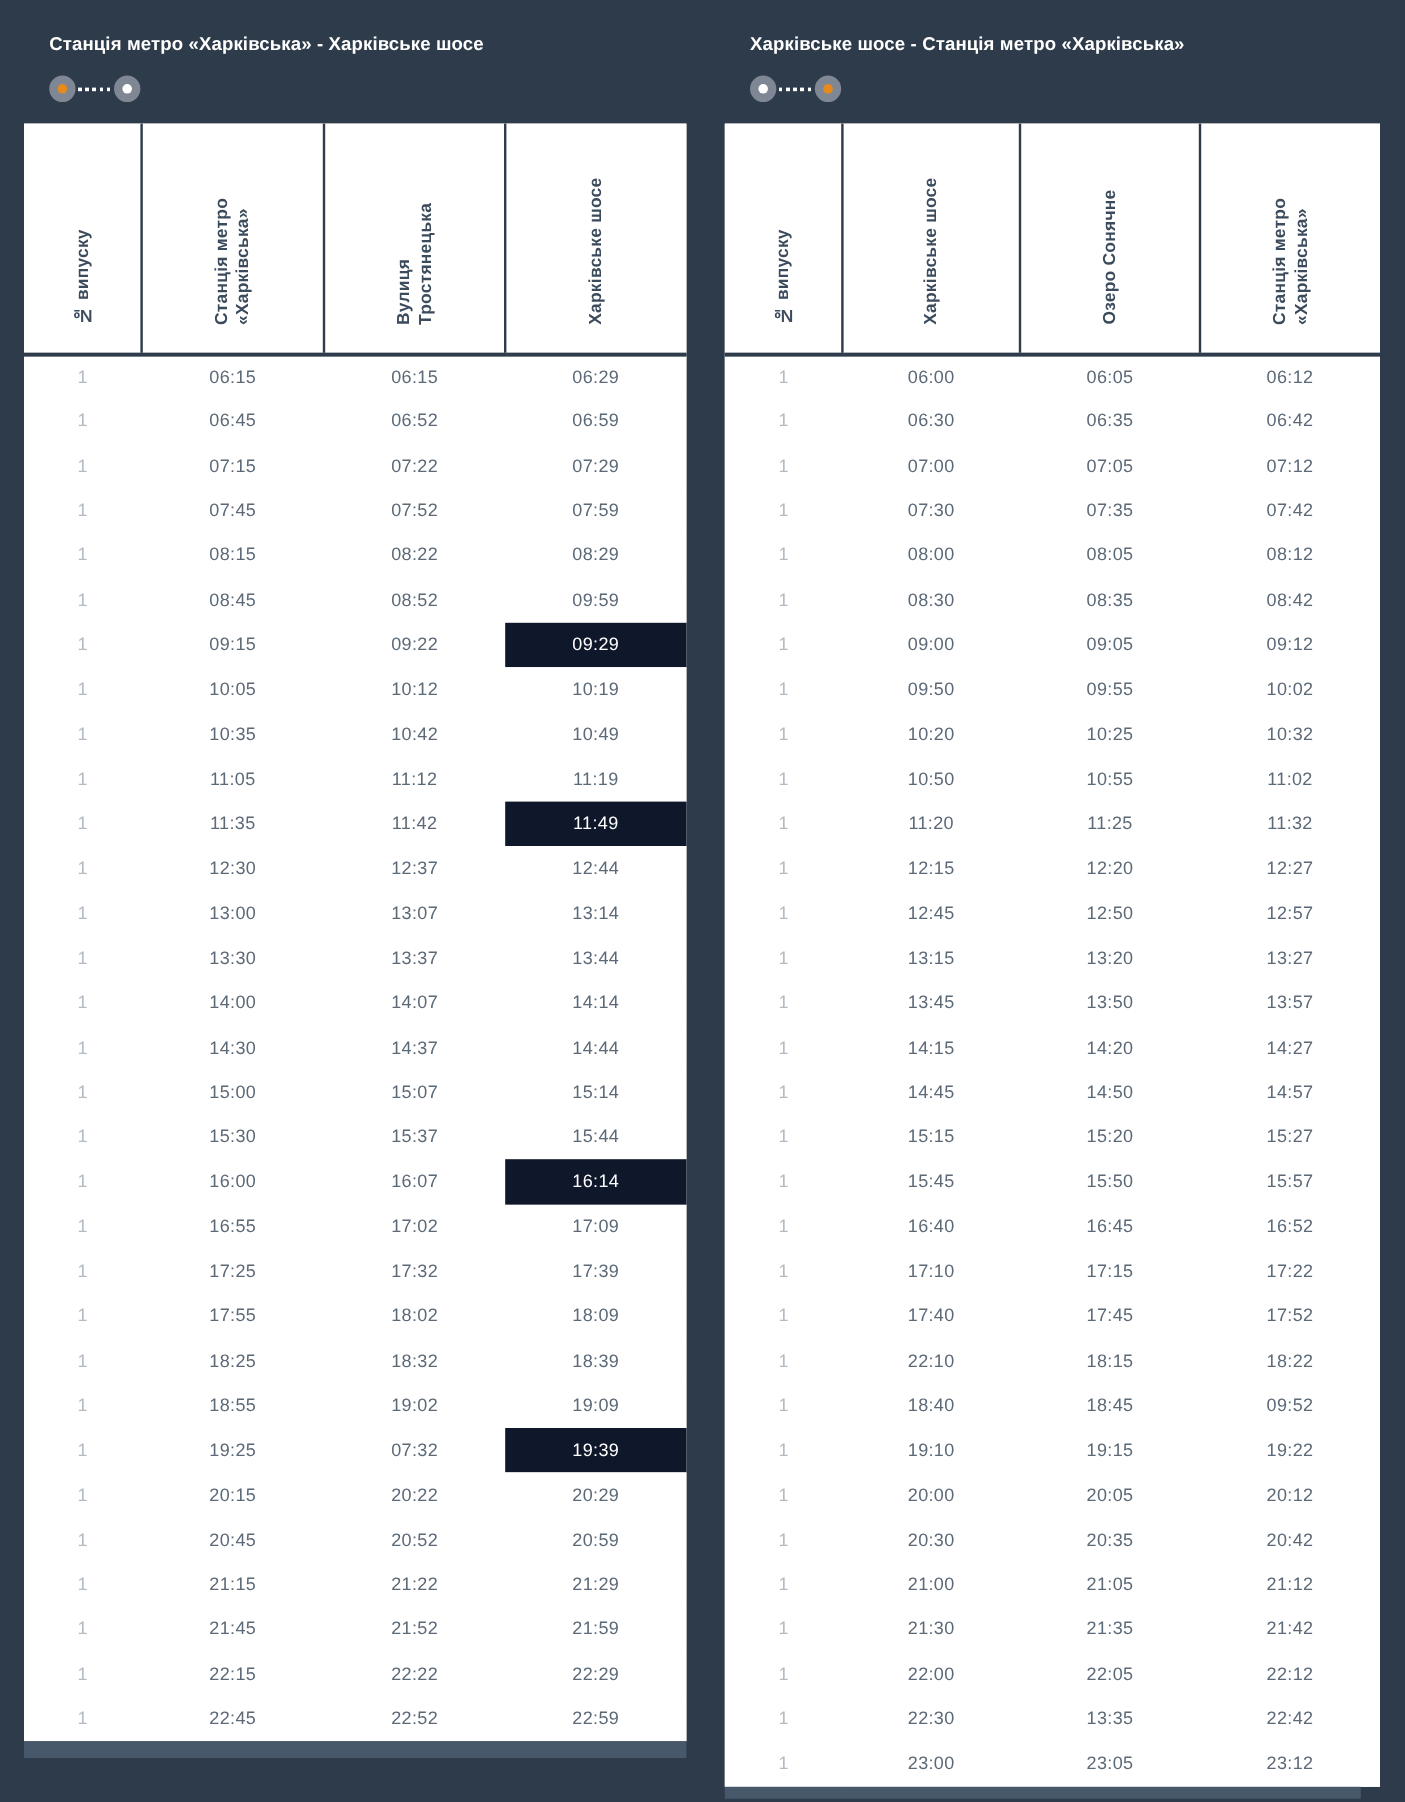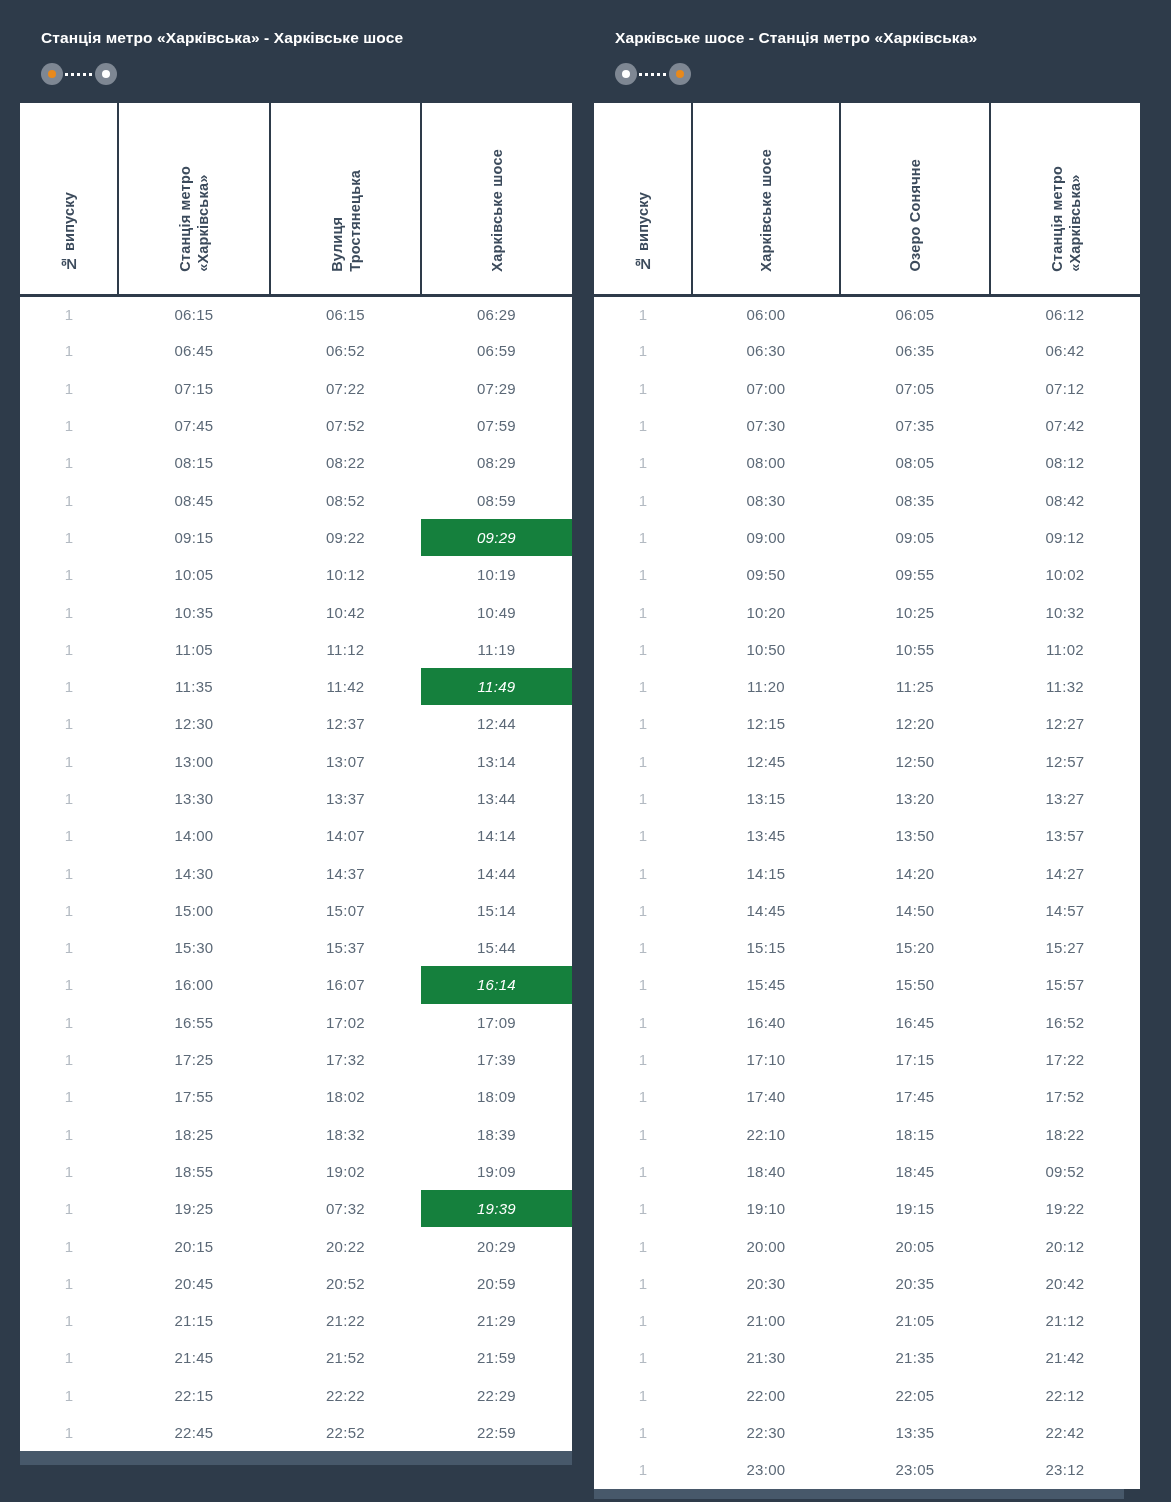--- a/index.html
+++ b/index.html
@@ -9,21 +9,21 @@
     background: #2e3b4a;
     font-family: "Liberation Sans", sans-serif;
   }
 
   .page {
     position: relative;
     width: 1171px;
     min-height: 1502px;
     background: #2e3b4a;
     display: flex;
-    gap: 22px;
+    gap: 32px;
     padding: 12px 21px 0 20px;
   }
 
   .panel {
     flex: 0 0 auto;
     display: flex;
     flex-direction: column;
   }
 
   .panel.left  { width: 552px; }
@@ -132,23 +132,22 @@
     letter-spacing: 0.3px;
     background: #ffffff;
     border: none;
   }
 
   .tbl tbody td.num {
     color: #b3bac2;
   }
 
   .tbl tbody td.hl {
-    background: #15803d;
+    background: #0f172a;
     color: #ffffff;
-    font-style: italic;
   }
 
   .panel-foot {
     height: 14px;
     background: #47586a;
   }
 
   .panel.right .panel-foot { height: 10px; }
 </style>
 </head>
@@ -223,21 +222,21 @@
           <tr>
             <td class="num">1</td>
             <td>08:15</td>
             <td>08:22</td>
             <td>08:29</td>
           </tr>
           <tr>
             <td class="num">1</td>
             <td>08:45</td>
             <td>08:52</td>
-            <td>08:59</td>
+            <td>09:59</td>
           </tr>
           <tr>
             <td class="num">1</td>
             <td>09:15</td>
             <td>09:22</td>
             <td class="hl">09:29</td>
           </tr>
           <tr>
             <td class="num">1</td>
             <td>10:05</td>

